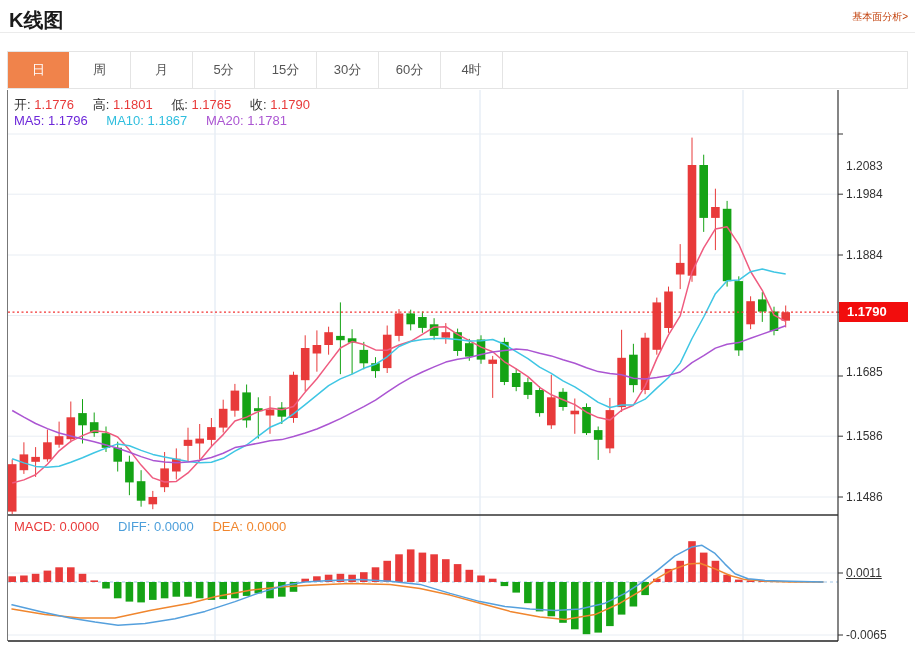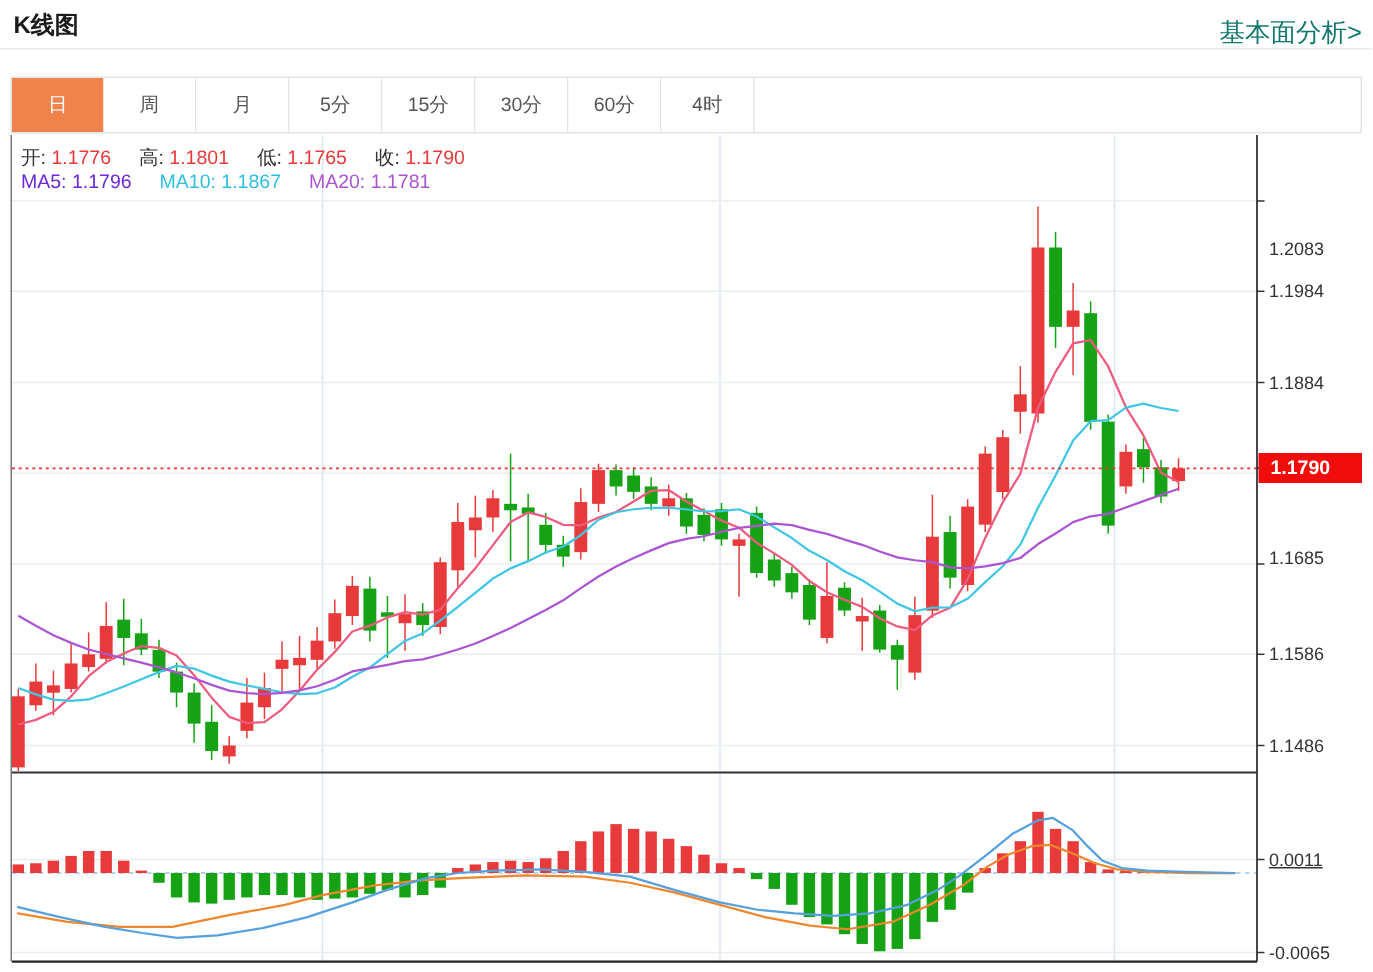--- a/index.html
+++ b/index.html
@@ -1,19 +1,19 @@
 <!DOCTYPE html>
 <html><head>
 <meta charset="utf-8">
 <style>
   html,body{margin:0;padding:0;background:#fff;}
   .widget{position:relative;width:915px;height:648px;background:#fff;overflow:hidden;
           font-family:"Liberation Sans","DejaVu Sans",sans-serif;}
-  .page-title{position:absolute;left:9px;top:7px;font-size:16px;font-weight:bold;color:#1a1a1a;}
-  .fund-link{position:absolute;right:7px;top:10px;font-size:17px;color:#0f766e;cursor:pointer;text-decoration:none;}
+  .page-title{position:absolute;left:9px;top:7px;font-size:20px;font-weight:bold;color:#1a1a1a;}
+  .fund-link{position:absolute;right:7px;top:10px;font-size:10px;color:#c2410c;cursor:pointer;text-decoration:none;}
   .title-divider{position:absolute;left:0;top:32px;width:915px;height:1px;background:#ebebeb;}
   .tab-bar{position:absolute;left:7px;top:51px;width:901px;height:38px;box-sizing:border-box;
            border:1px solid #e4e4e4;display:flex;background:#fff;z-index:3;}
   .tab{width:61px;height:36px;line-height:36px;text-align:center;font-size:13px;color:#555;
        border-right:1px solid #e4e4e4;cursor:pointer;background:#fff;flex:none;}
   .tab.active{background:#f0834b;color:#fff;border-right:none;}
   .info-row{position:absolute;left:14px;z-index:3;font-size:13px;white-space:nowrap;}
   .pair{display:inline-block;margin-right:15px;}
   .lbl{color:#333;}
   .red-t{color:#e83a3a;} .pink-t{color:#6d28d9;} .cyan-t{color:#2fbede;text-align:center;} .purple-t{color:#ab55d2;}
@@ -284,20 +284,25 @@
     <span class="pair"><span class="lbl">低:</span> <span class="red-t">1.1765</span></span>
     <span class="pair"><span class="lbl">收:</span> <span class="red-t">1.1790</span></span>
   </div>
 
   <div class="info-row" id="ma-row">
     <span class="pair pink-t"><span>MA5:</span> <span>1.1796</span></span>
     <span class="pair cyan-t"><span>MA10:</span> <span>1.1867</span></span>
     <span class="pair purple-t"><span>MA20:</span> <span>1.1781</span></span>
   </div>
 
+  <div class="info-row" id="macd-row">
+    <span class="pair red-t"><span>MACD:</span> <span>0.0000</span></span>
+    <span class="pair blue-t"><span>DIFF:</span> <span>0.0000</span></span>
+    <span class="pair orange-t"><span>DEA:</span> <span>0.0000</span></span>
+  </div>
 
   <div class="price-tag" style="top: 302px;">1.1790</div>
 
   <div id="axis-layer">
       <div class="axis-label" style="top: 134px; margin-top: 32px;">1.2083</div>
       <div class="axis-label" style="top: 194px;">1.1984</div>
       <div class="axis-label" style="top: 255px;">1.1884</div>
       <div class="axis-label" style="top: 372px;">1.1685</div>
       <div class="axis-label" style="top: 436px;">1.1586</div>
       <div class="axis-label" style="top: 497px;">1.1486</div>

